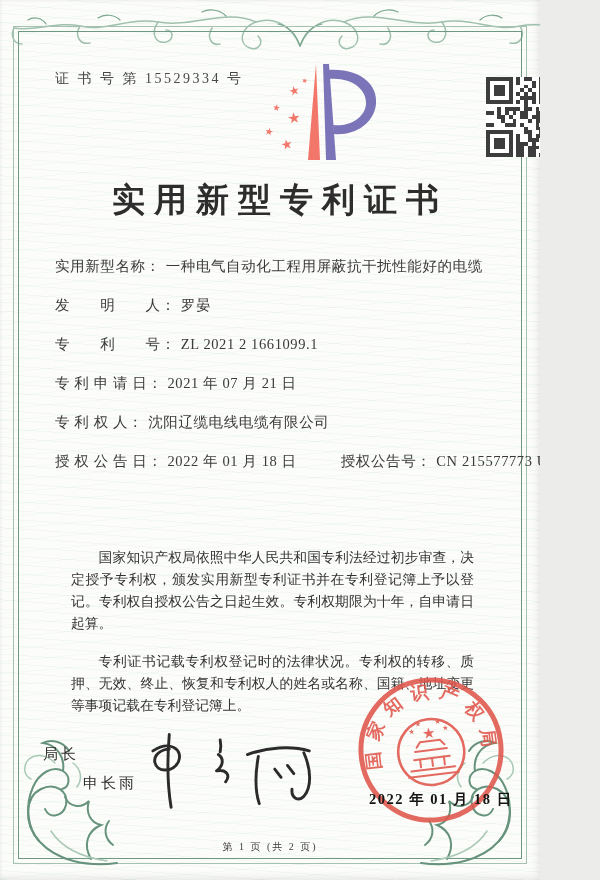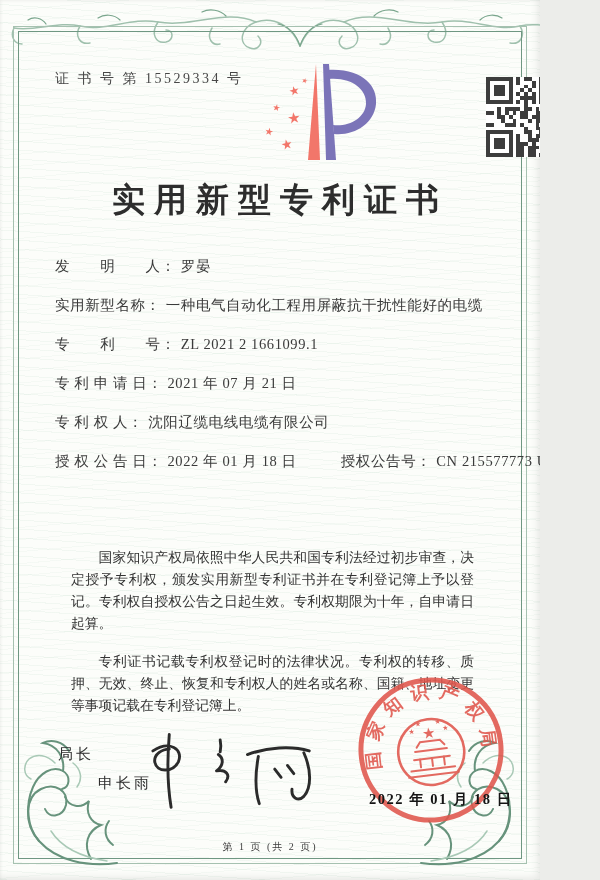--- a/index.html
+++ b/index.html
@@ -20,21 +20,21 @@
          letter-spacing:9px;color:#2d2d2d;padding-left:20px;}
   #fields{left:55px;right:50px;top:256px;font-size:14.5px;color:#3a3a3a;}
   .frow{height:39px;line-height:20px;letter-spacing:.6px;white-space:nowrap;}
   .flabel{color:#3a3a3a;}
   .fvalue{margin-left:5px;}
   .grant{display:flex;}
   .grant .col2{margin-left:44px;}
   #paragraphs{left:55px;right:50px;top:531px;font-size:13.8px;line-height:1.6;
               color:#333;text-align:justify;}
   #paragraphs p{margin:16px;text-indent:2em;}
-  #signer{left:58px;top:745px;font-size:15px;color:#2e2e2e;letter-spacing:3px;}
+  #signer{left:43px;top:745px;font-size:15px;color:#2e2e2e;letter-spacing:3px;}
   #signer .name{margin-top:10px;padding-left:40px;}
   #signature{left:122px;top:726px;width:200px;height:88px;}
   #seal{left:357px;top:676px;width:148px;height:148px;transform:rotate(-7deg);opacity:.88;}
   #seal-date{left:369px;top:790px;font-size:14.5px;font-weight:600;letter-spacing:1.5px;color:#141414;}
   #footer{left:0;right:0;top:840px;text-align:center;font-size:10px;letter-spacing:2px;color:#3d3d3d;}
   #logo{left:246px;top:58px;width:132px;height:108px;}
   #qr{left:486px;top:77px;width:80px;height:80px;}
   #orn-top{left:0;top:2px;width:600px;height:48px;}
   .orn-corner{width:115px;height:135px;bottom:10px;}
   #orn-bl{left:6px;transform:scaleX(-1);}
@@ -252,24 +252,24 @@
         <rect x="0" y="14" width="7" height="7" fill="#3d3d3d"></rect>
         <rect x="1" y="15" width="5" height="5" fill="#ffffff"></rect>
         <rect x="2" y="16" width="3" height="3" fill="#3d3d3d"></rect>
       </g>
   </svg>
 
   <div id="title" class="abs">实用新型专利证书</div>
 
   <div id="fields" class="abs">
     <div class="frow">
+      <span class="flabel">实用新型名称：</span><span class="fvalue">一种电气自动化工程用屏蔽抗干扰性能好的电缆</span>
+    </div>
+    <div class="frow">
       <span class="flabel">发　　明　　人：</span><span class="fvalue">罗晏</span>
-    </div>
-    <div class="frow">
-      <span class="flabel">实用新型名称：</span><span class="fvalue">一种电气自动化工程用屏蔽抗干扰性能好的电缆</span>
     </div>
     <div class="frow">
       <span class="flabel">专　　利　　号：</span><span class="fvalue">ZL 2021 2 1661099.1</span>
     </div>
     <div class="frow">
       <span class="flabel">专 利 申 请 日：</span><span class="fvalue">2021 年 07 月 21 日</span>
     </div>
     <div class="frow">
       <span class="flabel">专  利  权  人：</span><span class="fvalue">沈阳辽缆电线电缆有限公司</span>
     </div>

